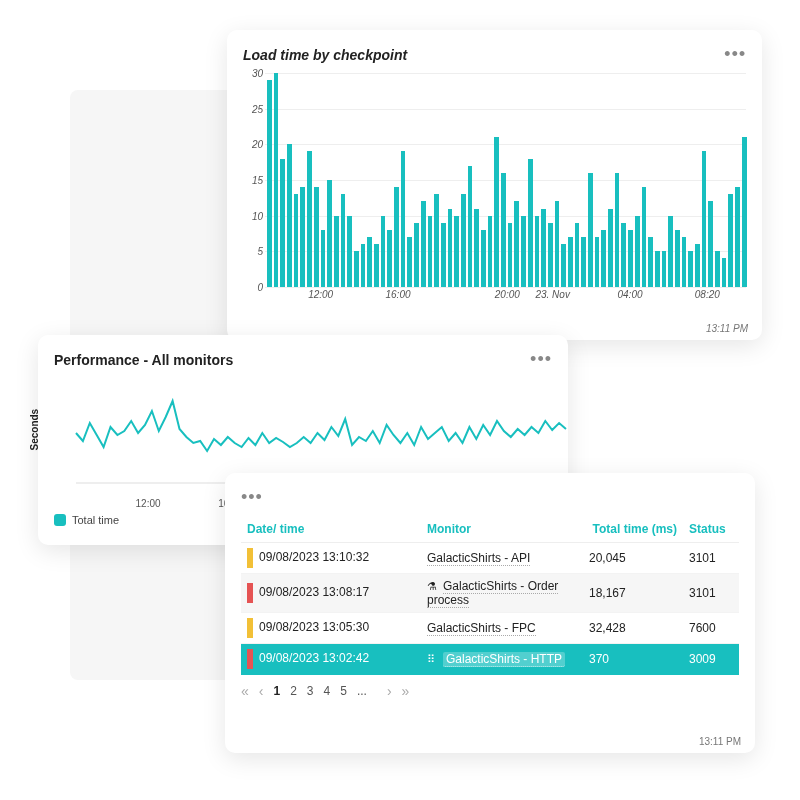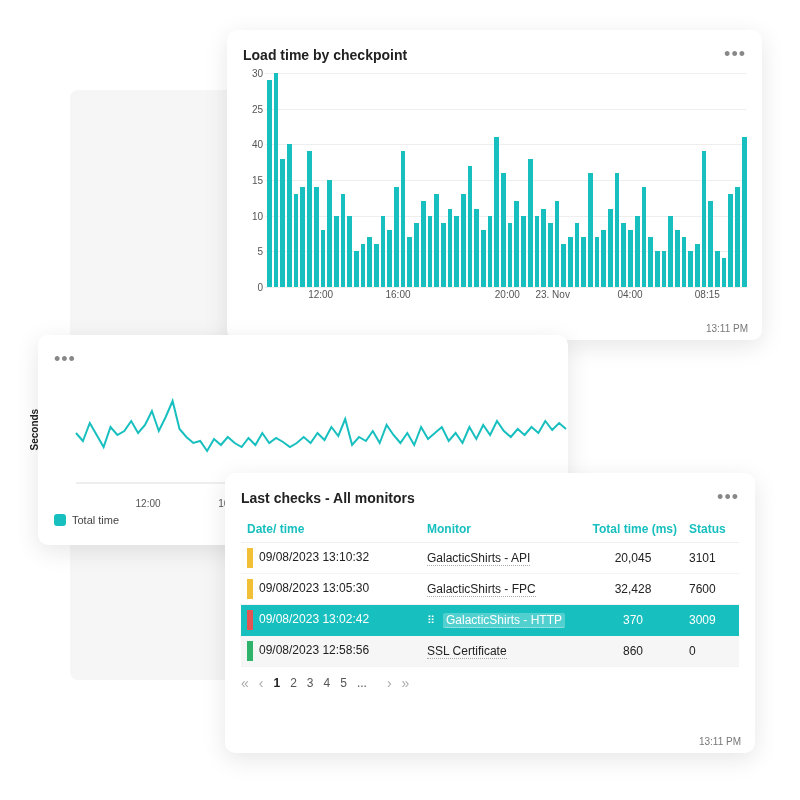--- a/index.html
+++ b/index.html
@@ -24,21 +24,21 @@
     border-radius: 10px;
     box-shadow: 0 6px 24px rgba(0,0,0,0.10);
     padding: 14px 16px 10px 16px;
   }
   .card-header { display: flex; justify-content: space-between; align-items: center; margin-bottom: 8px; }
   .card-title { font-weight: 700; font-size: 14px; color: #222; }
   .more-dots { color: #888; font-size: 18px; letter-spacing: 1px; cursor: pointer; }
   .timestamp { position: absolute; right: 14px; bottom: 6px; font-size: 10px; color: #777; }
 
   
-  #card-load { left: 227px; top: 30px; width: 535px; height: 310px; }
+  #card-load { left: 227px; top: 30px; width: 535px; height: 310px; font-style: italic; }
   .bar-chart { position: relative; height: 230px; margin-left: 22px; }
   .y-ticks { position: absolute; left: -22px; top: 0; height: 100%; width: 20px; }
   .y-tick { position: absolute; right: 0; font-size: 10px; color: #555; transform: translateY(-50%); }
   .gridline { position: absolute; left: 0; right: 0; height: 1px; background: #eee; }
   .bars { position: absolute; left: 2px; right: 0; bottom: 16px; top: 0; display: flex; align-items: flex-end; gap: 2px; }
   .bar { flex: 1; background: #18bfbf; min-width: 2px; }
   .x-ticks { position: absolute; left: 17px; right: 0; bottom: 0; height: 14px; }
   .x-tick { position: absolute; font-size: 10px; color: #555; transform: translateX(-50%); }
 
   
@@ -47,21 +47,21 @@
   .y-label { position: absolute; left: 2px; top: 50%; transform: rotate(-90deg) translate(0,-10px); transform-origin: left center; font-size: 10px; font-weight: 700; color: #222; }
   .legend { display: flex; align-items: center; gap: 6px; margin-top: 6px; font-size: 11px; color: #444; }
   .legend-swatch { width: 12px; height: 12px; border-radius: 3px; background: #18bfbf; }
 
   
   #card-table { left: 225px; top: 473px; width: 530px; height: 280px; }
   .tbl { width: 100%; border-collapse: collapse; font-size: 12px; margin-top:4px;}
   .tbl th { text-align: left; color: #18bfbf; font-weight: 700; padding: 6px 6px; border-bottom: 1px solid #eee; }
   .tbl th.num { text-align: right; }
   .tbl td { padding: 5px 6px; border-bottom: 1px solid #f3f3f3; color: #222; }
-  .tbl td.num { text-align: center; }
+  .tbl td.num { text-align: left; }
   .tbl tr.row-alt td { background: #f6f6f6; }
   .tbl tr.row-sel td { background: #18bfbf; color: #fff; border-bottom: 1px solid #18bfbf; }
   .status-chip { display: inline-block; width: 6px; height: 20px; vertical-align: middle; margin-right: 6px; }
   .c-yellow { background: #f2c037; }
   .c-red { background: #e55353; }
   .c-green { background: #2fb36b; }
   .mon { border-bottom: 1px dotted #aaa; }
   .row-sel .mon { border-bottom-color: rgba(255,255,255,0.7); background: rgba(255,255,255,0.25); padding: 0 3px; border-radius:2px;}
   .micon { display:inline-block; width:12px; margin-right:4px; font-size: 11px; }
 
@@ -79,21 +79,21 @@
   <div class="card-header">
     <div class="card-title">Load time by checkpoint</div>
     <div class="more-dots">•••</div>
   </div>
   <div class="bar-chart">
     <div class="y-ticks" id="load-yticks">
         <div class="y-tick" style="top: 214px;">0</div>
         <div class="y-tick" style="top: 178.333px;">5</div>
         <div class="y-tick" style="top: 142.667px;">10</div>
         <div class="y-tick" style="top: 107px;">15</div>
-        <div class="y-tick" style="top: 71.3333px;">40</div>
+        <div class="y-tick" style="top: 71.3333px;">20</div>
         <div class="y-tick" style="top: 35.6667px;">25</div>
         <div class="y-tick" style="top: 0px;">30</div>
       </div>
     <div id="load-gridlines">
         <div class="gridline" style="top: 214px;"></div>
         <div class="gridline" style="top: 178.333px;"></div>
         <div class="gridline" style="top: 142.667px;"></div>
         <div class="gridline" style="top: 107px;"></div>
         <div class="gridline" style="top: 71.3333px;"></div>
         <div class="gridline" style="top: 35.6667px;"></div>
@@ -172,28 +172,29 @@
         <div class="bar" style="height: 92.7333px;"></div>
         <div class="bar" style="height: 99.8667px;"></div>
         <div class="bar" style="height: 149.8px;"></div>
       </div>
     <div class="x-ticks" id="load-xticks">
         <div class="x-tick" style="left: 8.33333%;">12:00</div>
         <div class="x-tick" style="left: 25%;">16:00</div>
         <div class="x-tick" style="left: 41.6667%; margin-left: 32px;">20:00</div>
         <div class="x-tick" style="left: 58.3333%;">23. Nov</div>
         <div class="x-tick" style="left: 75%; text-align: center;">04:00</div>
-        <div class="x-tick" style="left: 91.6667%;">08:15</div>
+        <div class="x-tick" style="left: 91.6667%;">08:20</div>
       </div>
   </div>
   <div class="timestamp">13:11 PM</div>
 </div>
 
 <div id="card-perf" class="card">
   <div class="card-header">
+    <div class="card-title">Performance - All monitors</div>
     <div class="more-dots">•••</div>
   </div>
   <div class="y-label" style="left:6px; top:110px;">Seconds</div>
   <div class="line-wrap">
     <svg id="perf-svg" width="490" height="110" style="overflow:visible">
         <line x1="0" x2="490" y1="105" y2="105" stroke="#ddd"></line>
         <path d="M0.0,55.0 L6.9,63.0 L13.8,45.0 L20.7,57.0 L27.6,69.0 L34.5,49.0 L41.4,57.0 L48.3,53.0 L55.2,43.0 L62.1,55.0 L69.0,47.0 L75.9,33.0 L82.8,53.0 L89.7,39.0 L96.6,23.0 L103.5,51.0 L110.4,59.0 L117.3,65.0 L124.2,63.0 L131.1,73.0 L138.0,61.0 L144.9,67.0 L151.8,59.0 L158.7,65.0 L165.6,69.0 L172.5,60.0 L179.4,67.0 L186.3,55.0 L193.2,65.0 L200.1,60.0 L207.0,64.0 L213.9,69.0 L220.8,65.0 L227.7,59.0 L234.6,65.0 L241.5,55.0 L248.5,62.0 L255.4,49.0 L262.3,58.0 L269.2,41.0 L276.1,67.0 L283.0,59.0 L289.9,63.0 L296.8,53.0 L303.7,65.0 L310.6,47.0 L317.5,57.0 L324.4,65.0 L331.3,55.0 L338.2,67.0 L345.1,49.0 L352.0,61.0 L358.9,55.0 L365.8,49.0 L372.7,63.0 L379.6,55.0 L386.5,65.0 L393.4,49.0 L400.3,61.0 L407.2,47.0 L414.1,57.0 L421.0,43.0 L427.9,53.0 L434.8,59.0 L441.7,51.0 L448.6,57.0 L455.5,49.0 L462.4,55.0 L469.3,43.0 L476.2,52.0 L483.1,45.0 L490.0,51.0 " fill="none" stroke="#18bfbf" stroke-width="2"></path>
       </svg>
     <div class="x-ticks" id="perf-xticks" style="bottom:-4px;">
         <div class="x-tick" style="left: 12%;">12:00</div>
@@ -201,56 +202,55 @@
       </div>
   </div>
   <div class="legend">
     <span class="legend-swatch"></span>
     <span>Total time</span>
   </div>
 </div>
 
 <div id="card-table" class="card">
   <div class="card-header">
-    <div class="card-title">Last checks - All monitors</div>
     <div class="more-dots">•••</div>
   </div>
   <table class="tbl">
     <thead>
         <tr>
       <th style="width:180px">Date/ time</th>
       <th>Monitor</th>
       <th class="num" style="width:100px">Total time (ms)</th>
       <th style="width:56px">Status</th>
     </tr>
       </thead>
     <tbody id="tbody">
         <tr>
           <td><span class="status-chip c-yellow"></span><span>09/08/2023 13:10:32</span></td>
           <td><span class="mon">GalacticShirts - API</span></td>
           <td class="num">20,045</td>
           <td>3101</td>
         </tr>
+        <tr class="row-alt">
+          <td><span class="status-chip c-red"></span><span>09/08/2023 13:08:17</span></td>
+          <td><span class="micon">⚗</span><span class="mon">GalacticShirts - Order process</span></td>
+          <td class="num">18,167</td>
+          <td>3101</td>
+        </tr>
         <tr>
           <td><span class="status-chip c-yellow"></span><span>09/08/2023 13:05:30</span></td>
           <td><span class="mon">GalacticShirts - FPC</span></td>
           <td class="num">32,428</td>
           <td>7600</td>
         </tr>
         <tr class="row-sel">
           <td><span class="status-chip c-red"></span><span>09/08/2023 13:02:42</span></td>
           <td><span class="micon">⠿</span><span class="mon">GalacticShirts - HTTP</span></td>
           <td class="num">370</td>
           <td>3009</td>
-        </tr>
-        <tr class="row-alt">
-          <td><span class="status-chip c-green"></span><span>09/08/2023 12:58:56</span></td>
-          <td><span class="mon">SSL Certificate</span></td>
-          <td class="num">860</td>
-          <td>0</td>
         </tr>
       </tbody>
   </table>
   <div class="pager">
     <span class="parrow">«</span>
     <span class="parrow">‹</span>
     <span id="page-nums"><span class="pnum active" style="margin-right: 10px;">1</span><span class="pnum" style="margin-right: 10px;">2</span><span class="pnum" style="margin-right: 10px;">3</span><span class="pnum" style="margin-right: 10px;">4</span><span class="pnum" style="margin-right: 10px;">5</span><span class="pnum" style="margin-right: 10px;">...</span></span>
     <span class="parrow">›</span>
     <span class="parrow">»</span>
   </div>

